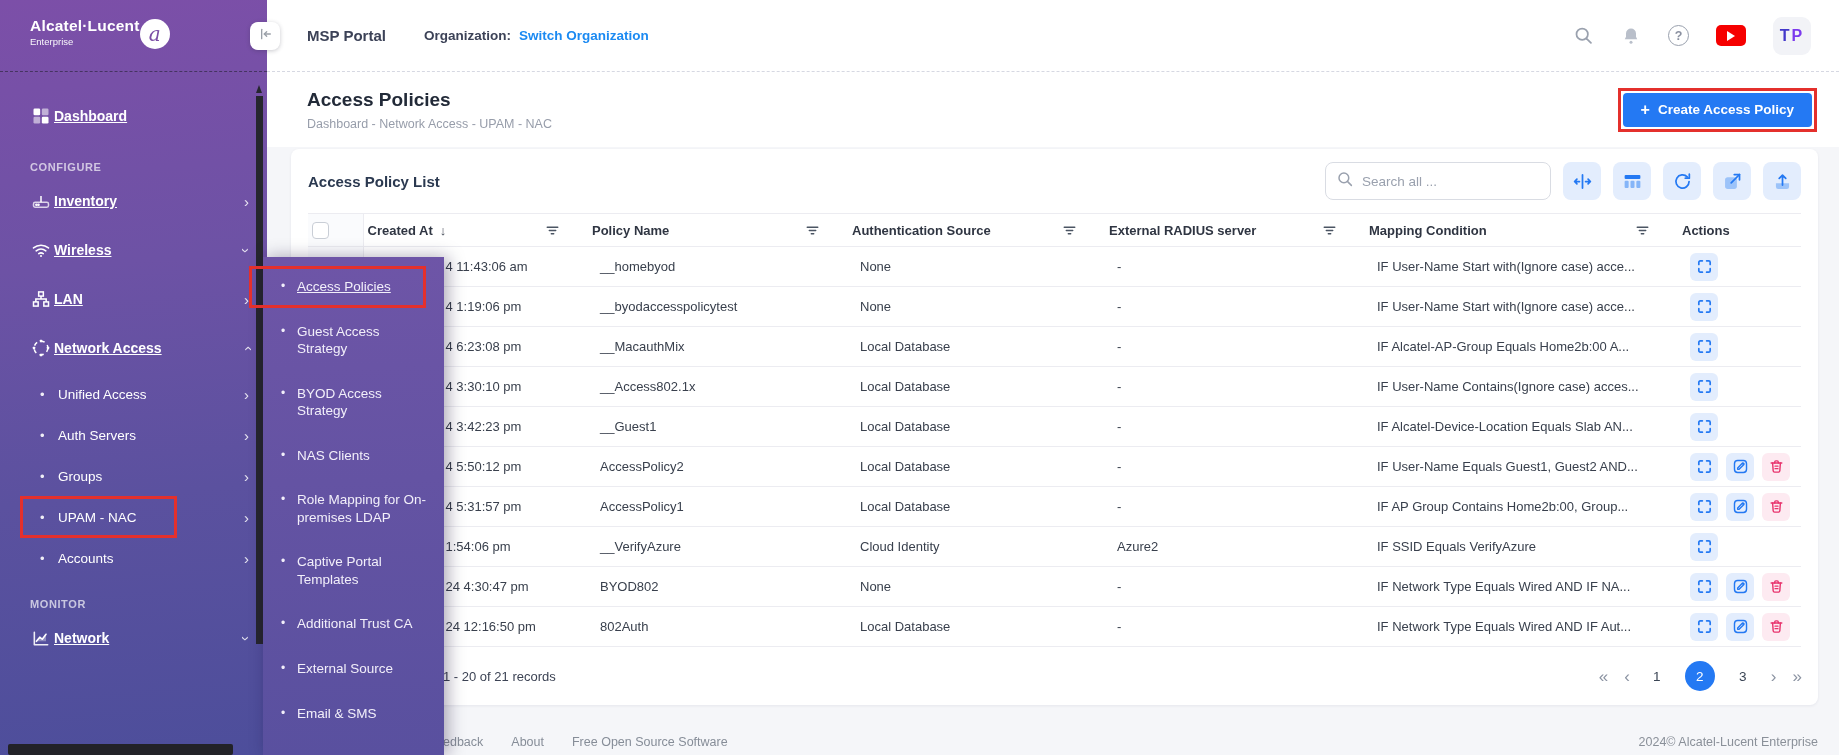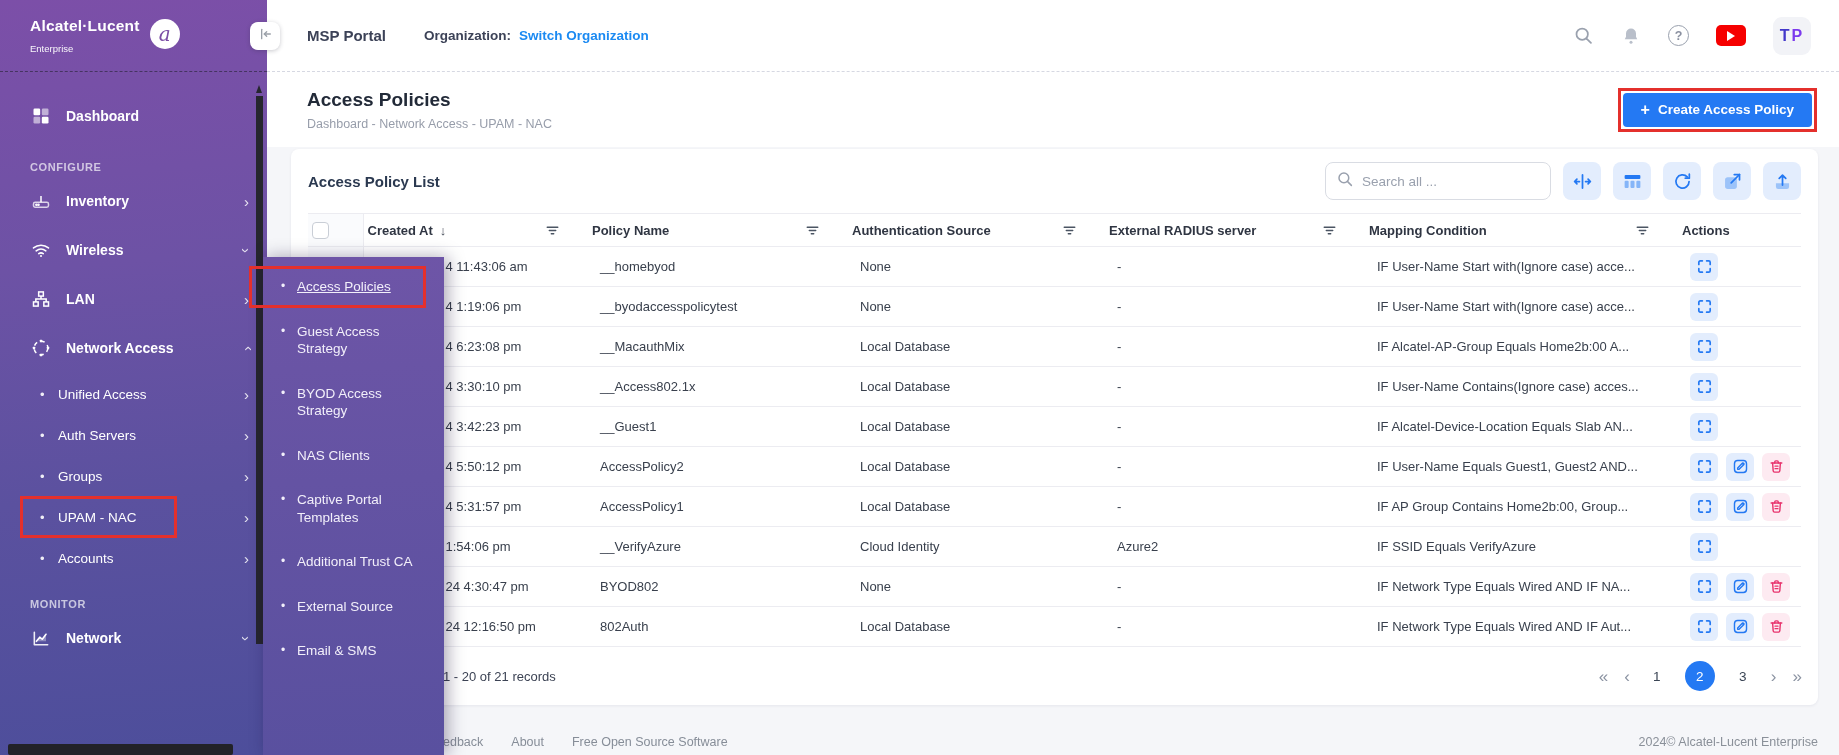--- a/index.html
+++ b/index.html
@@ -3,31 +3,31 @@
 <meta charset="utf-8">
 <style>
   * { margin:0; padding:0; box-sizing:border-box; }
   html,body { width:1839px; height:755px; overflow:hidden; background:#e9e9ee;
     font-family:"Liberation Sans", sans-serif; }
   .screen { position:relative; width:1839px; height:755px; background:#fff; overflow:hidden; display:flex; }
 
   
   .sidebar { position:relative; width:267px; flex:0 0 267px; height:755px;
     background:linear-gradient(175deg,#7c4fa8 0%,#6d52a5 35%,#5b519f 65%,#4d4e9b 100%); color:#fff; }
-  .logo-block { height:72px; padding:17px 0 0 30px; border-bottom:1px dashed rgba(30,30,40,.55); display:flex; align-items:flex-start; gap:10px; }
+  .logo-block { height:72px; padding:17px 0 0 30px; border-bottom:1px dashed rgba(30,30,40,.55); display:flex; align-items:flex-start; }
   .brand-txt .brand { font-size:15.5px; font-weight:700; letter-spacing:.2px; }
-  .brand-txt .brand-sub { font-size:9.5px; margin-top:8px; opacity:.95; }
+  .brand-txt .brand-sub { font-size:9.5px; margin-top:1px; opacity:.95; }
   .logo-circle { width:30px; height:30px; border-radius:50%; background:#fff; color:#7b4da5;
     display:flex; align-items:center; justify-content:center; font-family:"DejaVu Serif", serif;
     font-style:italic; font-size:20px; line-height:1; margin-top:2px; }
   .nav { padding-top:26px; }
   .nav-item { display:flex; align-items:center; height:36px; padding:0 18px 0 30px; margin-bottom:13px;
     font-size:14px; font-weight:600; cursor:pointer; }
   .nav-item .ico { width:22px; display:flex; justify-content:center; }
-  .nav-item .lbl { margin-left:14px; flex:1; }
+  .nav-item .lbl { margin-left:2px; flex:1;text-decoration:underline; }
   .section-label { padding:14px 6px 10px 30px; font-size:11px; font-weight:700; letter-spacing:.6px; color:rgba(255,255,255,.68); }
   .sub-item { position:relative; display:flex; align-items:center; height:30px; padding:0 18px 0 58px; margin-bottom:11px;
     font-size:13.5px; font-weight:500; cursor:pointer; }
   .sub-item::before { content:"•"; position:absolute; left:40px; font-size:13px; color:rgba(255,255,255,.9); }
   .chev { font-size:15px; color:rgba(255,255,255,.85); line-height:1; display:inline-block; font-weight:400; }
   .chev.down { transform:rotate(90deg); }
   .chev.up { transform:rotate(-90deg); }
   .ann-upam { position:relative; }
   .ann-upam::after { content:""; position:absolute; left:20px; right:90px; top:-6px; bottom:-6px;
     border:3px solid #e4302c; pointer-events:none; }
@@ -719,20 +719,23 @@
         <div class="sm-item">
     <span class="sm-label">Guest Access Strategy</span>
   </div>
         <div class="sm-item">
     <span class="sm-label">BYOD Access Strategy</span>
   </div>
         <div class="sm-item">
     <span class="sm-label">NAS Clients</span>
   </div>
         <div class="sm-item">
+    <span class="sm-label">Role Mapping for On-premises LDAP</span>
+  </div>
+        <div class="sm-item">
     <span class="sm-label">Captive Portal Templates</span>
   </div>
         <div class="sm-item">
     <span class="sm-label">Additional Trust CA</span>
   </div>
         <div class="sm-item">
     <span class="sm-label">External Source</span>
   </div>
         <div class="sm-item">
     <span class="sm-label">Email &amp; SMS</span>

